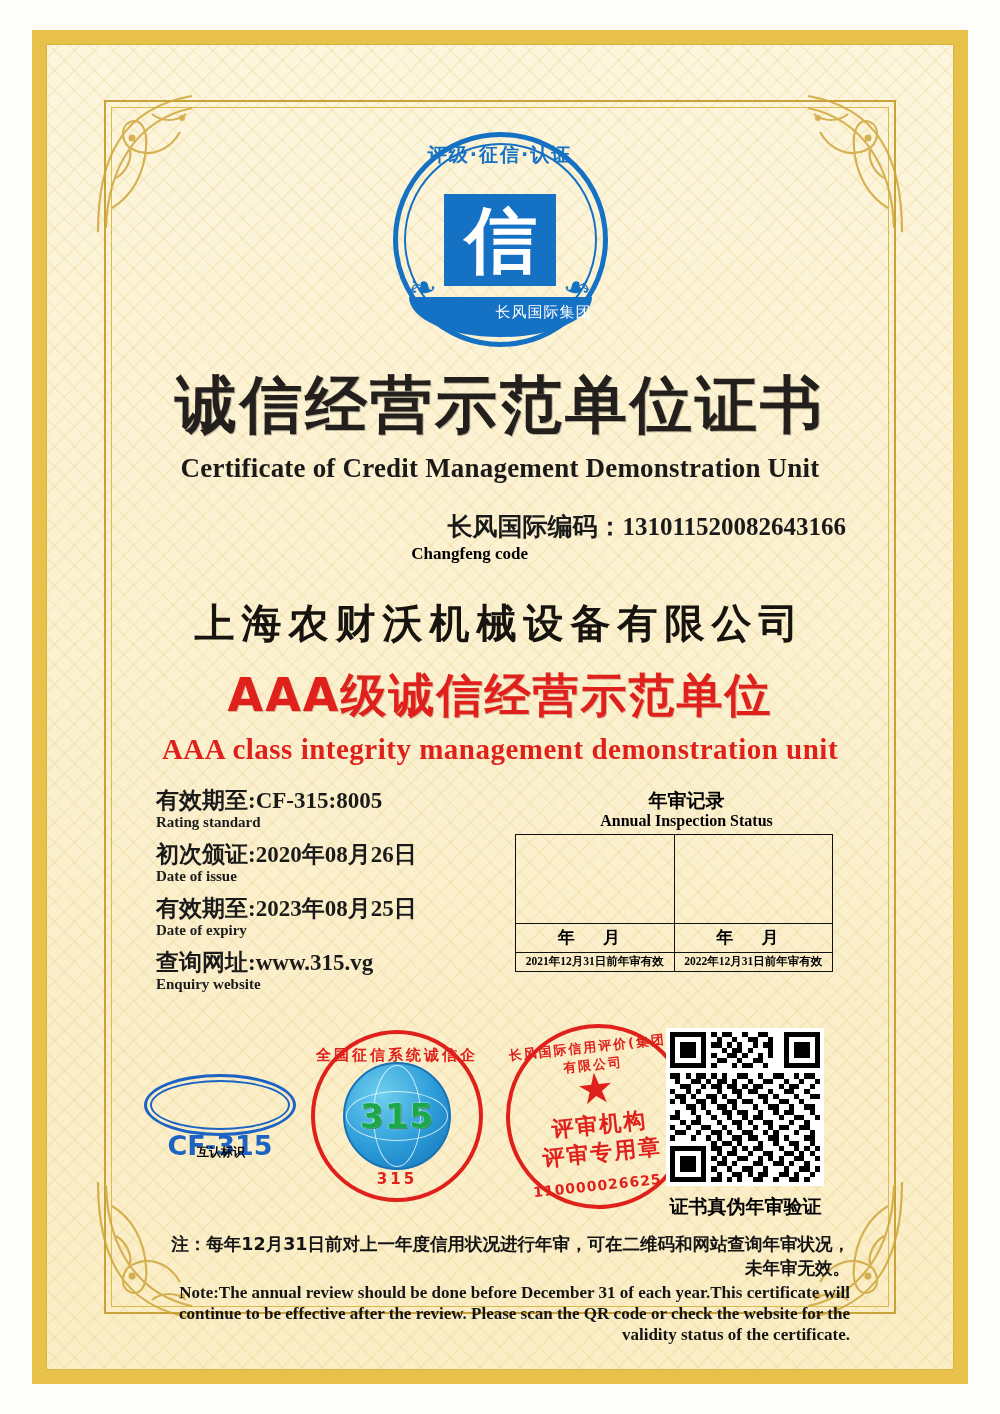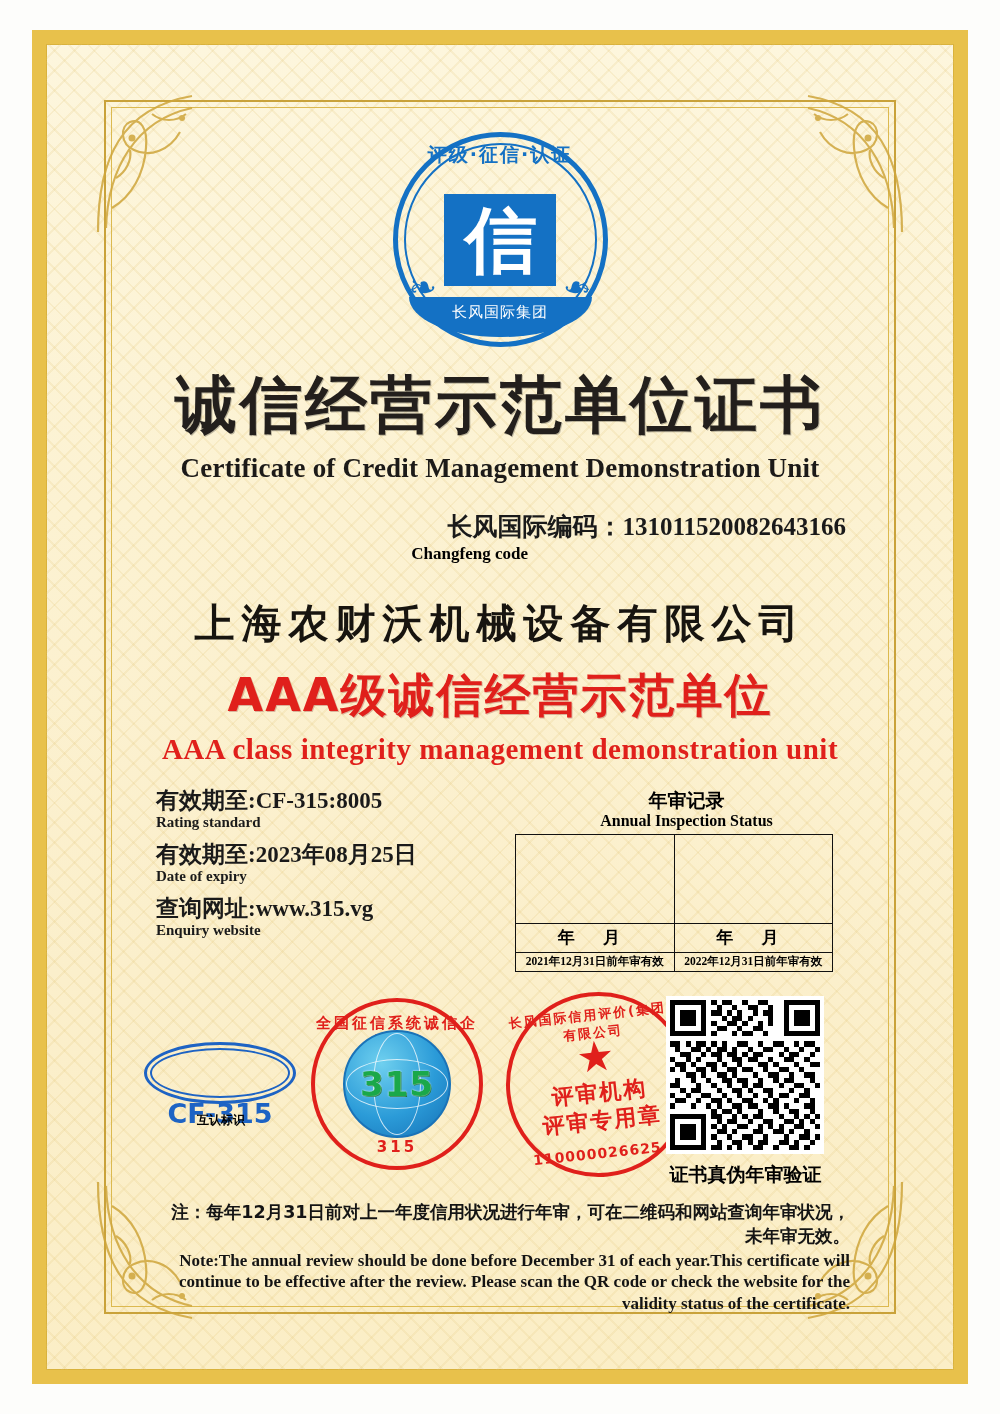--- a/index.html
+++ b/index.html
@@ -115,20 +115,21 @@
     position: absolute;
     bottom: 10px; left: 16px; right: 16px;
     height: 40px;
     background: #1471c4;
     border-radius: 0 0 90px 90px / 0 0 40px 40px;
     color: #fff;
     font-size: 15px;
     line-height: 30px;
     letter-spacing: 1px;
     font-family: "DejaVu Sans", sans-serif;
+    text-align: right;
   }
   .emblem .wheat-l, .emblem .wheat-r {
     position: absolute;
     bottom: 42px;
     color: #1471c4;
     font-size: 34px;
     line-height: 1;
   }
   .emblem .wheat-l { left: 16px; }
   .emblem .wheat-r { right: 16px; transform: scaleX(-1); }
@@ -516,20 +517,24 @@
 
       <div class="company">上海农财沃机械设备有限公司</div>
       <div class="grade-cn">AAA级诚信经营示范单位</div>
       <div class="grade-en">AAA class integrity management demonstration unit</div>
 
       <div class="mid">
         <div class="details">
           <div class="d-item">
             <div class="d-cn">有效期至:CF-315:8005</div>
             <div class="d-en">Rating standard</div>
+          </div>
+          <div class="d-item">
+            <div class="d-cn">初次颁证:2020年08月26日</div>
+            <div class="d-en">Date of issue</div>
           </div>
           <div class="d-item">
             <div class="d-cn">有效期至:2023年08月25日</div>
             <div class="d-en">Date of expiry</div>
           </div>
           <div class="d-item">
             <div class="d-cn">查询网址:www.315.vg</div>
             <div class="d-en">Enquiry website</div>
           </div>
         </div>

